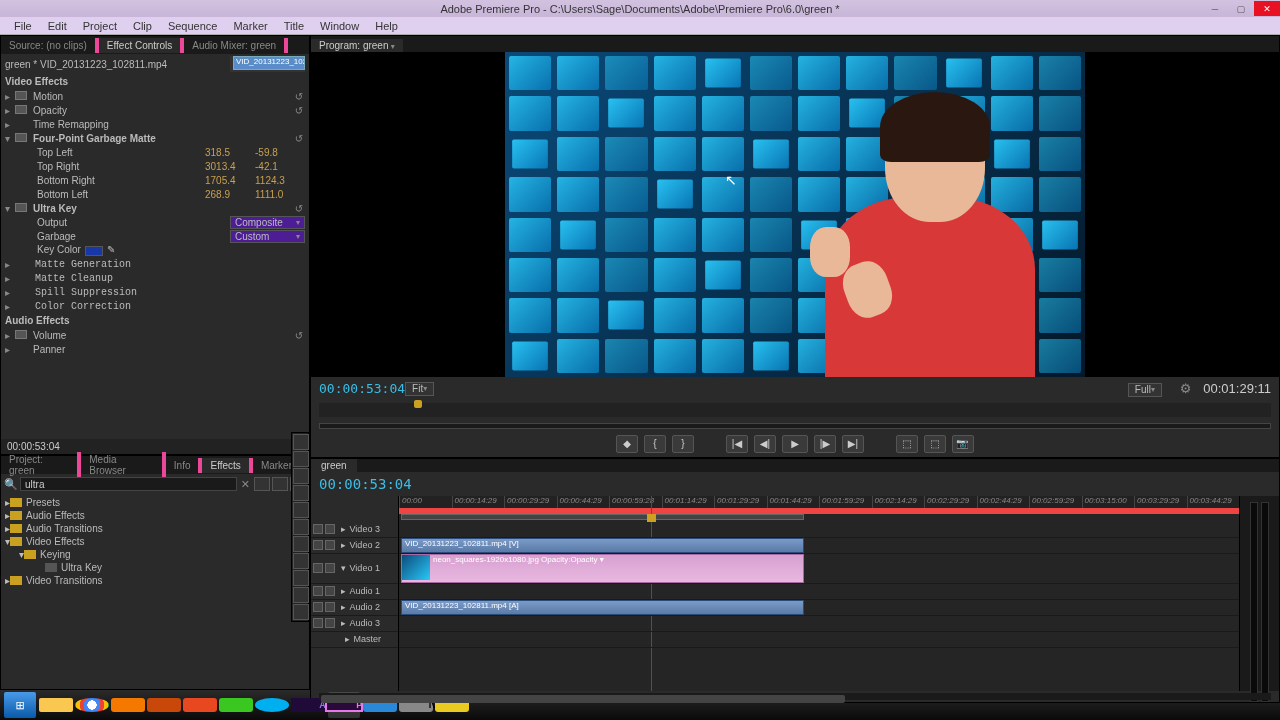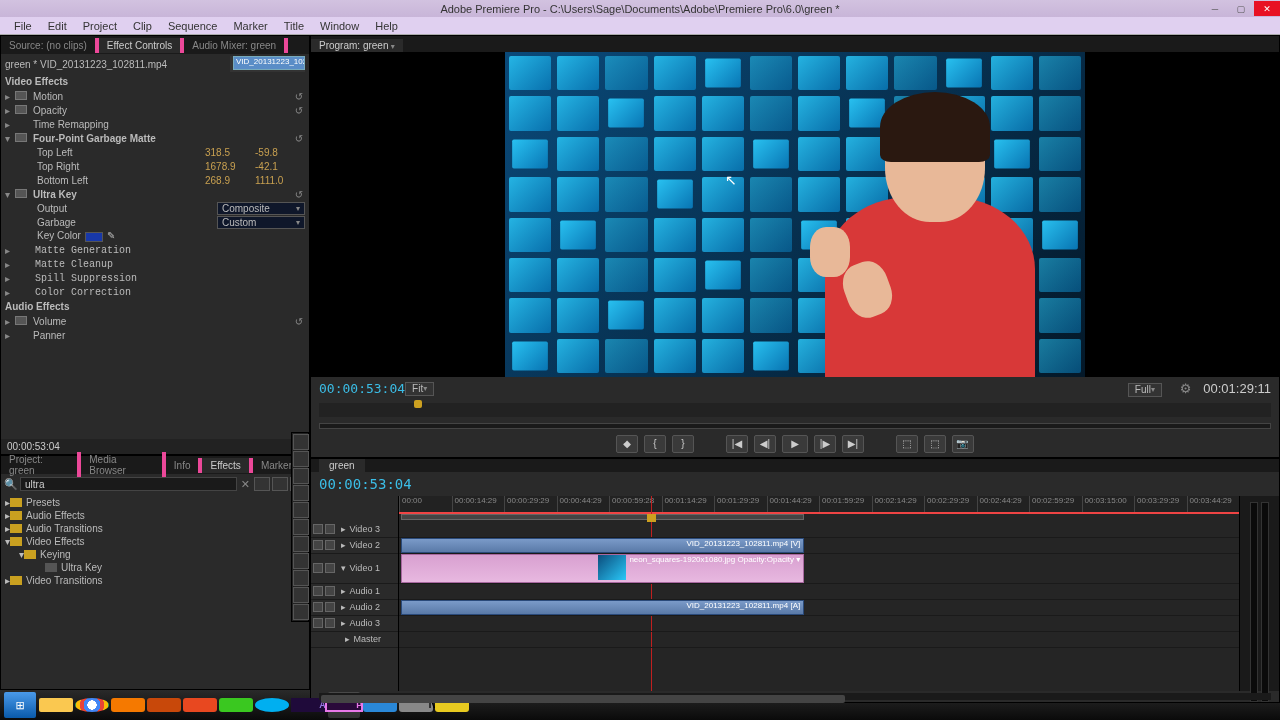--- a/index.html
+++ b/index.html
@@ -40,21 +40,21 @@
 .ec-fx { width: 14px; height: 10px; }
 .ec-fxicon { display:inline-block; width:12px; height:9px; background:#555; border:1px solid #777; }
 .ec-name { flex: 1; padding-left: 4px; }
 .ec-name.indent1 { padding-left: 20px; font-family: Liberation Mono, monospace; }
 .ec-name.indent2 { padding-left: 32px; }
 .ec-val { width: 50px; color: #c8a050; text-align: left; }
 .ec-val2 { width: 50px; color: #c8a050; }
 .ec-reset { width: 12px; text-align: center; color: #888; cursor: pointer; }
 .ec-swatch { display: inline-block; width: 18px; height: 10px; background: #1838a8; border: 1px solid #555; vertical-align: middle; margin-left: 4px; }
 .ec-eyedrop { display:inline-block; width:10px; height:10px; margin-left:4px; }
-.ec-dropdown { width: 88px; background: #0f172a; border: 1px solid #555; color: #bbb; padding: 0 4px; font-size: 10px; display:flex; justify-content:space-between; align-items:center; }
+.ec-dropdown { width: 75px; background: #4c1d95; border: 1px solid #555; color: #bbb; padding: 0 4px; font-size: 10px; display:flex; justify-content:space-between; align-items:center; }
 .ec-dropdown::after { content:"▾"; font-size:8px; color:#888; }
 
 .ec-timecode { padding: 2px 6px; color: #ccc; font-size: 10px; background:#222; }
 
 
 .project-panel { height: 235px; }
 .search-bar { display: flex; padding: 3px; align-items: center; gap:4px; }
 .search-icon { width:12px; height:12px; color:#888; }
 .search-input { flex:1; background:#1a1a1a; border:1px solid #444; color:#ccc; padding:1px 4px; font-size:10px; height:14px; }
 .proj-icons { display:flex; gap:2px; }
@@ -95,38 +95,38 @@
 .scrub-marker { position:absolute; top:-3px; left:10%; width:8px; height:8px; background:#cca020; border-radius:2px; }
 .scrub-track { height:6px; background:#1a1a1a; border:1px solid #444; margin:4px 8px 2px; }
 
 .transport { display:flex; justify-content:center; align-items:center; gap:6px; padding:4px; background:#2a2a2a; }
 .t-btn { width:22px; height:18px; background:#3a3a3a; border:1px solid #555; color:#ccc; display:flex; align-items:center; justify-content:center; font-size:10px; cursor:pointer; border-radius:2px; }
 .t-btn.play { width:26px; }
 
 
 .timeline-panel { height: 245px; background:#2a2a2a; }
 .tl-tabs { display:flex; background:#1a1a1a; height:16px; }
-.tl-tab { padding:1px 10px; background:#2a2a2a; color:#ccc; font-size:10px;margin-left:8px; }
+.tl-tab { padding:1px 10px; background:#2a2a2a; color:#ccc; font-size:10px; }
 .tl-header { display:flex; align-items:center; padding:4px 8px; }
 .tl-tc { color:#3bbde6; font-size:14px; font-family:monospace; margin-right:20px; }
 .tl-body { display:flex; height:calc(100% - 48px); }
 .tool-btn { width:16px; height:16px; margin:1px; background:#333; border:1px solid #555; cursor:pointer; }
 .tl-track-headers { width:88px; background:#2a2a2a; border-right:1px solid #000; }
 .track-head { height:16px; display:flex; align-items:center; padding:0 2px; font-size:9px; color:#bbb; border-bottom:1px solid #1a1a1a; }
 .track-head .tog { width:10px; height:10px; background:#444; margin-right:2px; border:1px solid #666; }
 .track-head.tall { height:30px; }
 .tl-tracks { flex:1; position:relative; background:#252525; overflow:hidden; }
-.ruler { height:18px; background:#222; border-bottom:2px solid #ef4444; display:flex; position:relative; }
+.ruler { height:18px; background:#222; border-bottom:6px solid #ef4444; display:flex; position:relative;font-style:italic; }
 .ruler-tick { flex:1; border-left:1px solid #444; color:#888; font-size:8px; padding-left:2px; }
 .playline { position:absolute; top:0; bottom:0; width:1px; background:#c02020; left:30%; }
 .playhead-marker { position:absolute; top:18px; left:calc(30% - 4px); width:9px; height:8px; background:#cca020; }
 .work-area { position:absolute; top:18px; left:2px; height:6px; background:#444; width:48%; border:1px solid #666; }
 .track-lane { height:16px; border-bottom:1px solid #1a1a1a; position:relative; }
 .track-lane.tall { height:30px; }
-.clip { position:absolute; top:0; height:15px; border:1px solid #2a4a7a; background:linear-gradient(#7a9ac8,#5a7aa8); font-size:8px; color:#fff; padding:0 3px; overflow:hidden; white-space:nowrap;text-align:right; }
+.clip { position:absolute; top:0; height:15px; border:1px solid #2a4a7a; background:linear-gradient(#7a9ac8,#5a7aa8); font-size:8px; color:#fff; padding:0 3px; overflow:hidden; white-space:nowrap; }
 .clip.img { background:linear-gradient(#d8a0d0,#e8b8e0); border-color:#a868a0; height:29px; }
 .clip .thumb { display:inline-block; width:28px; height:26px; background:linear-gradient(135deg,#0a4a7a,#2ac8f8); vertical-align:top; margin:-1px 3px -1px -3px; }
 .tl-scroll { height:12px; background:#1a1a1a; margin:2px 8px; position:relative; }
 .tl-scroll-thumb { position:absolute; left:2px; width:55%; height:8px; top:2px; background:#444; border-radius:2px; }
 
 
 .audio-meters { width:40px; background:#1a1a1a; border-left:1px solid #000; padding:6px 4px; display:flex; gap:3px; justify-content:center; }
 .meter { width:8px; height:200px; background:#0a0a0a; border:1px solid #333; position:relative; }
 .meter-fill { position:absolute; bottom:0; left:0; right:0; height:0%; background:linear-gradient(to top,#2a8a2a,#caca20,#ca2020); }
 
@@ -208,22 +208,27 @@
             <span class="ec-name" style="font-weight:bold">Four-Point Garbage Matte</span>
             <span class="ec-reset">↺</span>
           </div>
         <div class="ec-row">
             <span class="ec-name indent2">Top Left</span>
             <span class="ec-val">318.5</span>
             <span class="ec-val2">-59.8</span>
           </div>
         <div class="ec-row">
             <span class="ec-name indent2">Top Right</span>
-            <span class="ec-val">1678.9</span>
+            <span class="ec-val">3013.4</span>
             <span class="ec-val2">-42.1</span>
+          </div>
+        <div class="ec-row">
+            <span class="ec-name indent2">Bottom Right</span>
+            <span class="ec-val">1705.4</span>
+            <span class="ec-val2">1124.3</span>
           </div>
         <div class="ec-row">
             <span class="ec-name indent2">Bottom Left</span>
             <span class="ec-val">268.9</span>
             <span class="ec-val2">1111.0</span>
           </div>
         <div class="ec-row">
             <span class="ec-tw">▾</span>
             <span class="ec-fx"><span class="ec-fxicon"></span></span>
             <span class="ec-name" style="font-weight:bold">Ultra Key</span>

